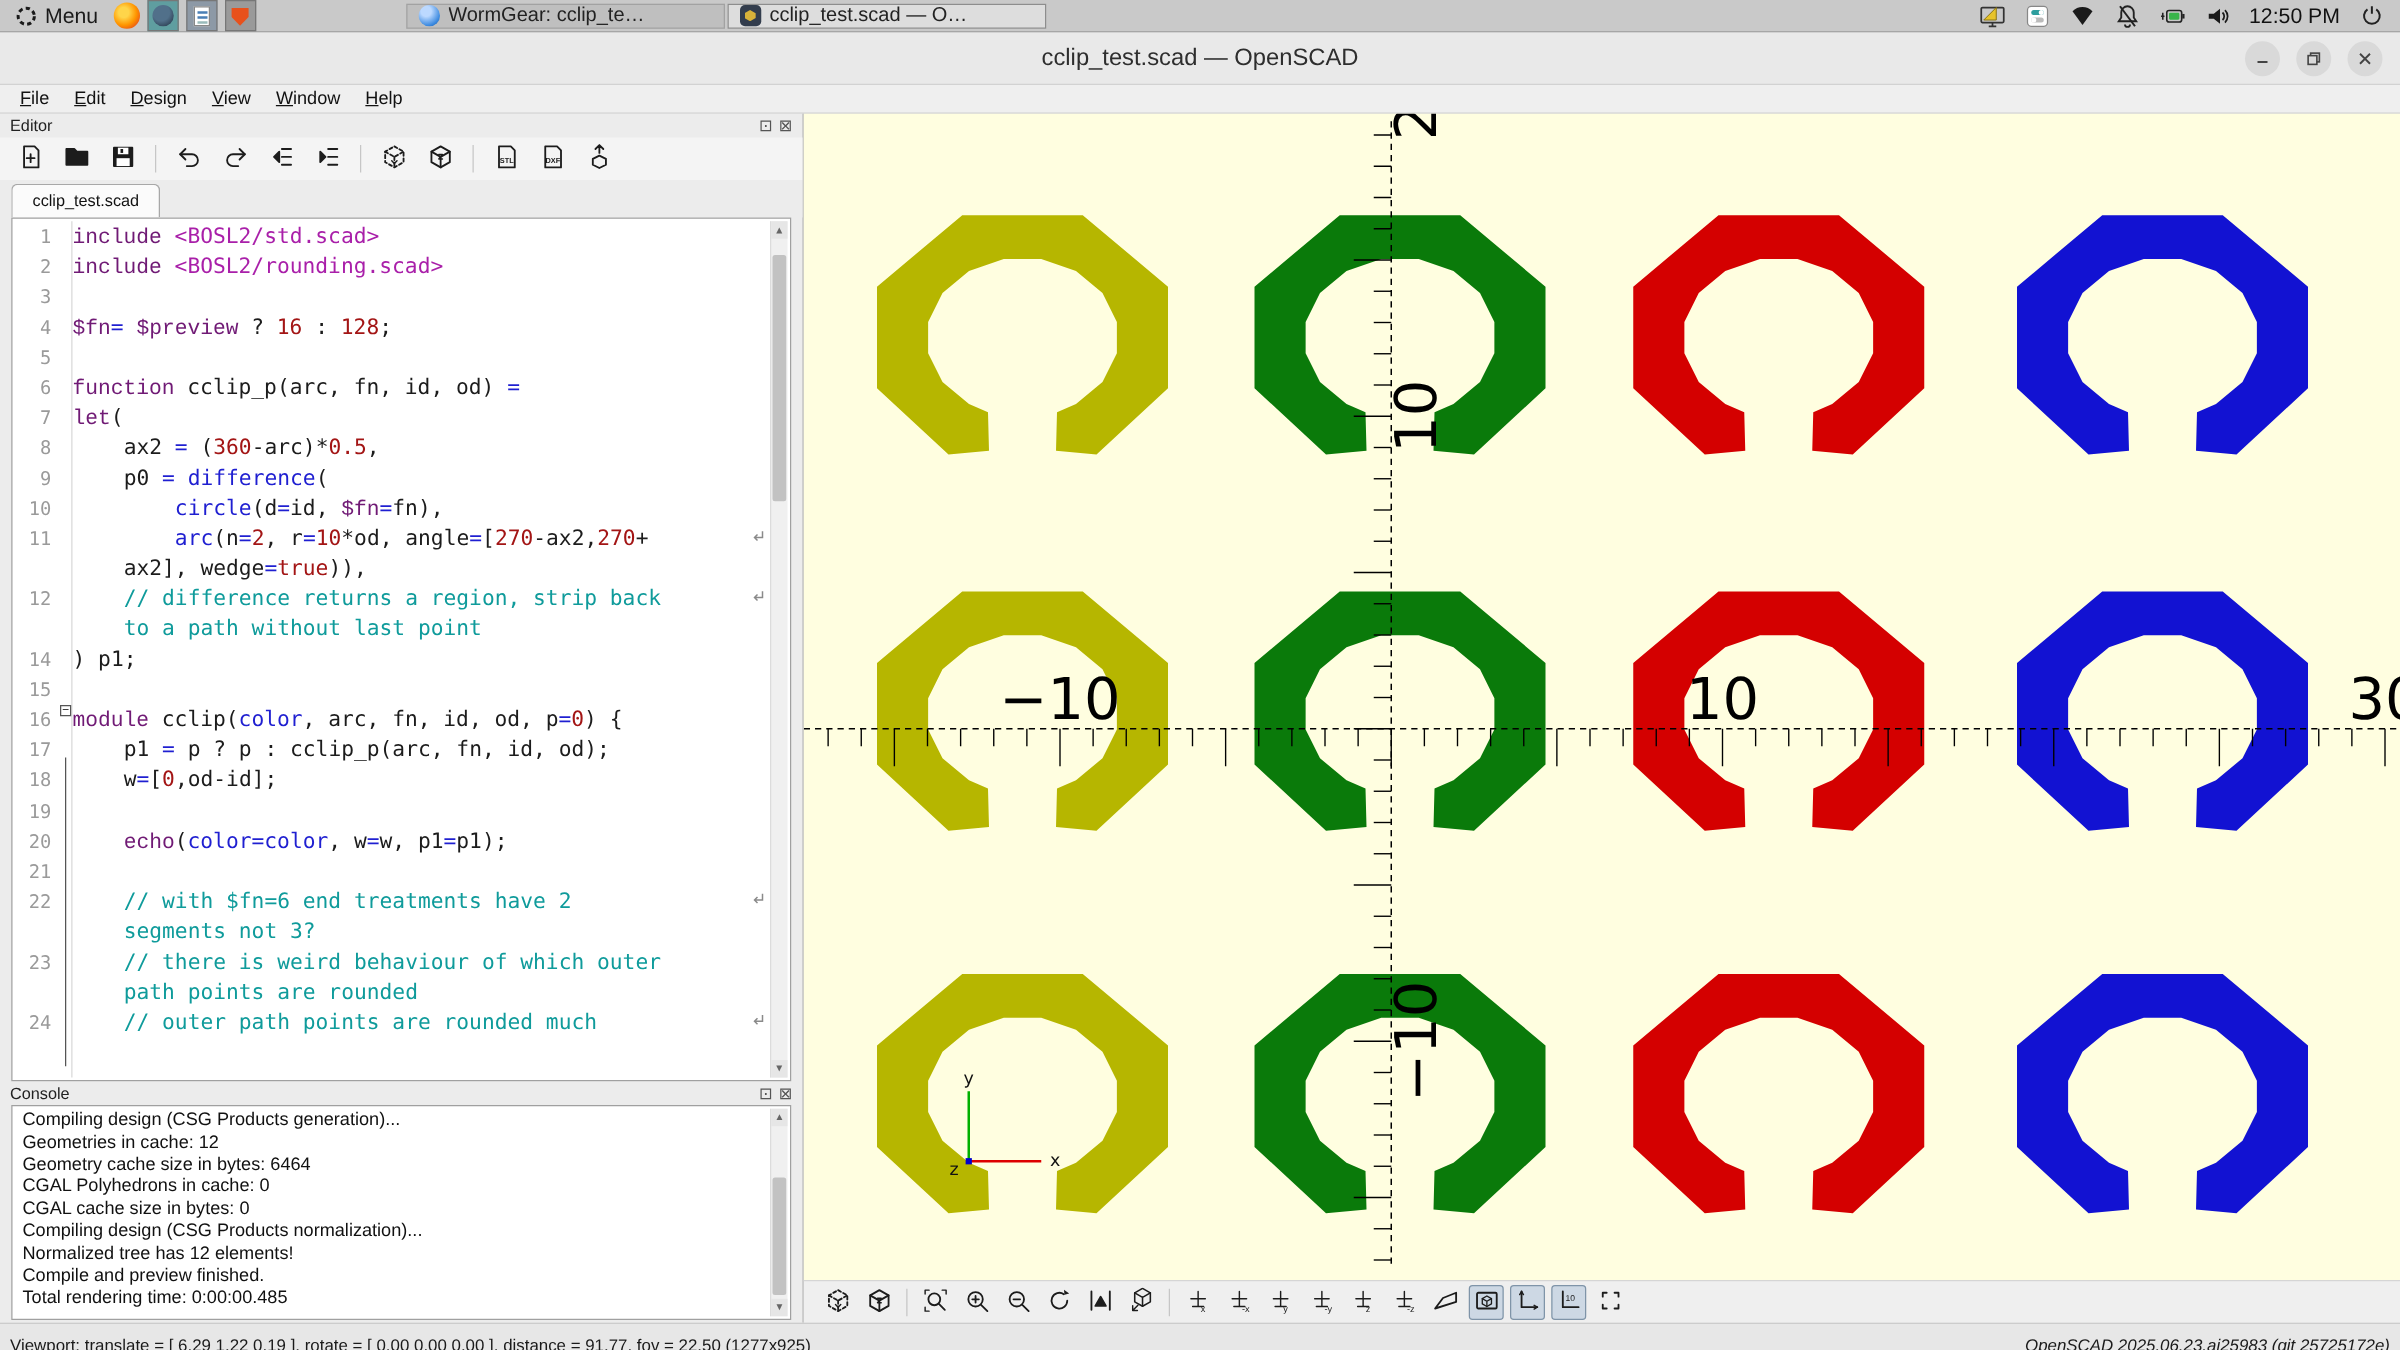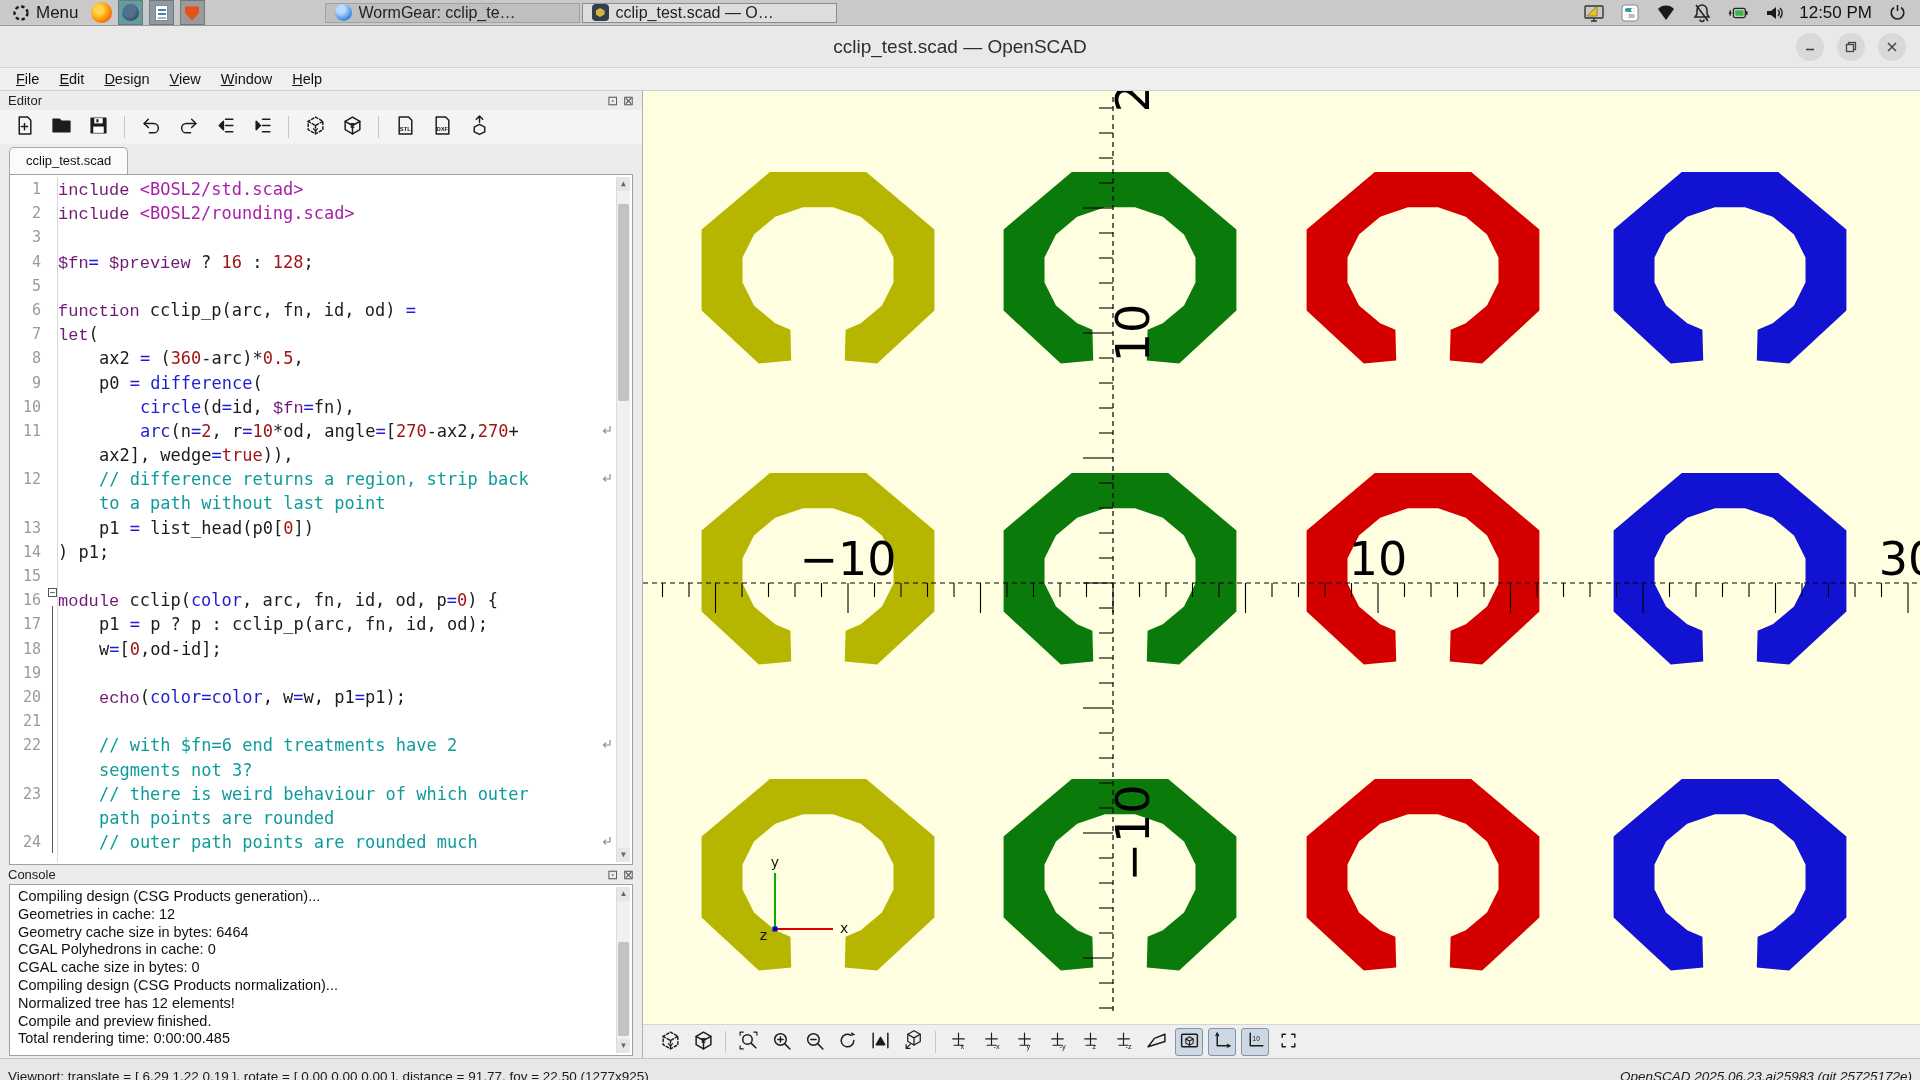--- a/index.html
+++ b/index.html
@@ -305,21 +305,20 @@
           <div class="crow"><span class="gut">9</span><span class="ctext"><span class="tk-d">    p0 </span><span class="tk-bl">=</span><span class="tk-d"> </span><span class="tk-bl">difference</span><span class="tk-d">(</span></span></div>
           <div class="crow"><span class="gut">10</span><span class="ctext"><span class="tk-d">        </span><span class="tk-bl">circle</span><span class="tk-d">(d</span><span class="tk-bl">=</span><span class="tk-d">id, </span><span class="tk-kw">$fn</span><span class="tk-bl">=</span><span class="tk-d">fn),</span></span></div>
           <div class="crow"><span class="gut">11</span><span class="ctext"><span class="tk-d">        </span><span class="tk-bl">arc</span><span class="tk-d">(n</span><span class="tk-bl">=</span><span class="tk-num">2</span><span class="tk-d">, r</span><span class="tk-bl">=</span><span class="tk-num">10</span><span class="tk-d">*od, angle</span><span class="tk-bl">=</span><span class="tk-d">[</span><span class="tk-num">270</span><span class="tk-d">-ax2,</span><span class="tk-num">270</span><span class="tk-d">+</span></span><span class="wrapmark"><svg width="13" height="13" viewBox="0 0 13 13">
                 <path d="M10 2v5H4M6 4.6 3.6 7 6 9.4" fill="none" stroke="#8a8a8a" stroke-width="1.2"></path>
               </svg></span></div>
           <div class="crow"><span class="gut"></span><span class="ctext"><span class="tk-d">    ax2], wedge</span><span class="tk-bl">=</span><span class="tk-num">true</span><span class="tk-d">)),</span></span></div>
           <div class="crow"><span class="gut">12</span><span class="ctext"><span class="tk-cm">    // difference returns a region, strip back</span></span><span class="wrapmark"><svg width="13" height="13" viewBox="0 0 13 13">
                 <path d="M10 2v5H4M6 4.6 3.6 7 6 9.4" fill="none" stroke="#8a8a8a" stroke-width="1.2"></path>
               </svg></span></div>
           <div class="crow"><span class="gut"></span><span class="ctext"><span class="tk-cm">    to a path without last point</span></span></div>
-          <div class="crow"><span class="gut">13</span><span class="ctext"><span class="tk-d">    p1 </span><span class="tk-bl">=</span><span class="tk-d"> list_head(p0[</span><span class="tk-num">0</span><span class="tk-d">])</span></span></div>
           <div class="crow"><span class="gut">14</span><span class="ctext"><span class="tk-d">) p1;</span></span></div>
           <div class="crow"><span class="gut">15</span><span class="ctext"></span></div>
           <div class="crow"><span class="gut">16<span class="foldbox">−</span></span><span class="ctext"><span class="tk-kw">module</span><span class="tk-d"> cclip(</span><span class="tk-bl">color</span><span class="tk-d">, arc, fn, id, od, p</span><span class="tk-bl">=</span><span class="tk-num">0</span><span class="tk-d">) {</span></span></div>
           <div class="crow"><span class="gut">17</span><span class="ctext"><span class="tk-d">    p1 </span><span class="tk-bl">=</span><span class="tk-d"> p ? p : cclip_p(arc, fn, id, od);</span></span></div>
           <div class="crow"><span class="gut">18</span><span class="ctext"><span class="tk-d">    w</span><span class="tk-bl">=</span><span class="tk-d">[</span><span class="tk-num">0</span><span class="tk-d">,od-id];</span></span></div>
           <div class="crow"><span class="gut">19</span><span class="ctext"></span></div>
           <div class="crow"><span class="gut">20</span><span class="ctext"><span class="tk-d">    </span><span class="tk-kw">echo</span><span class="tk-d">(</span><span class="tk-bl">color</span><span class="tk-bl">=</span><span class="tk-bl">color</span><span class="tk-d">, w</span><span class="tk-bl">=</span><span class="tk-d">w, p1</span><span class="tk-bl">=</span><span class="tk-d">p1);</span></span></div>
           <div class="crow"><span class="gut">21</span><span class="ctext"></span></div>
           <div class="crow"><span class="gut">22</span><span class="ctext"><span class="tk-cm">    // with $fn=6 end treatments have 2</span></span><span class="wrapmark"><svg width="13" height="13" viewBox="0 0 13 13">
                 <path d="M10 2v5H4M6 4.6 3.6 7 6 9.4" fill="none" stroke="#8a8a8a" stroke-width="1.2"></path>

